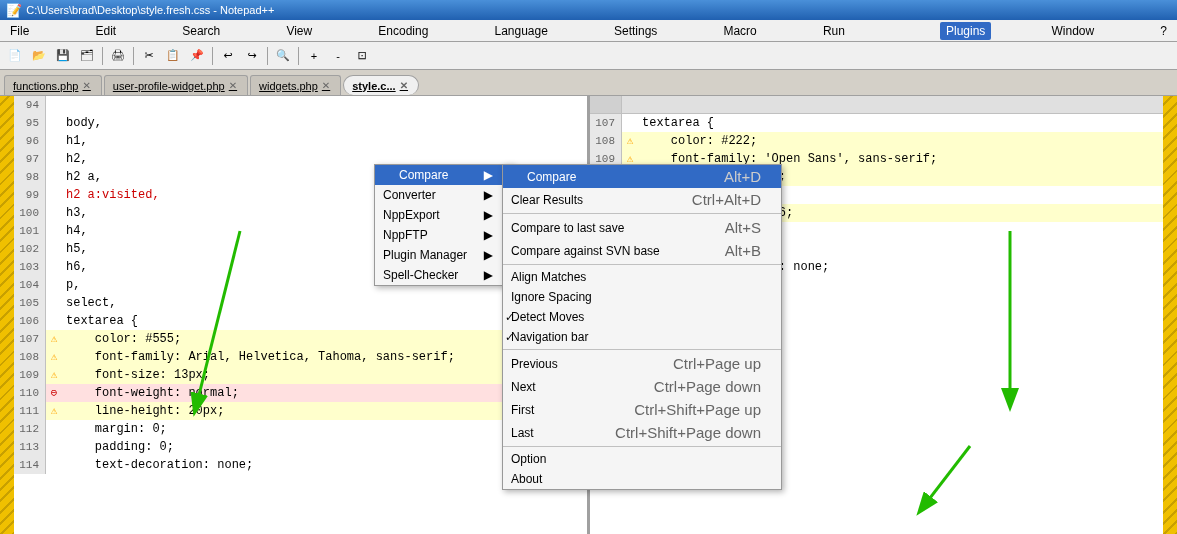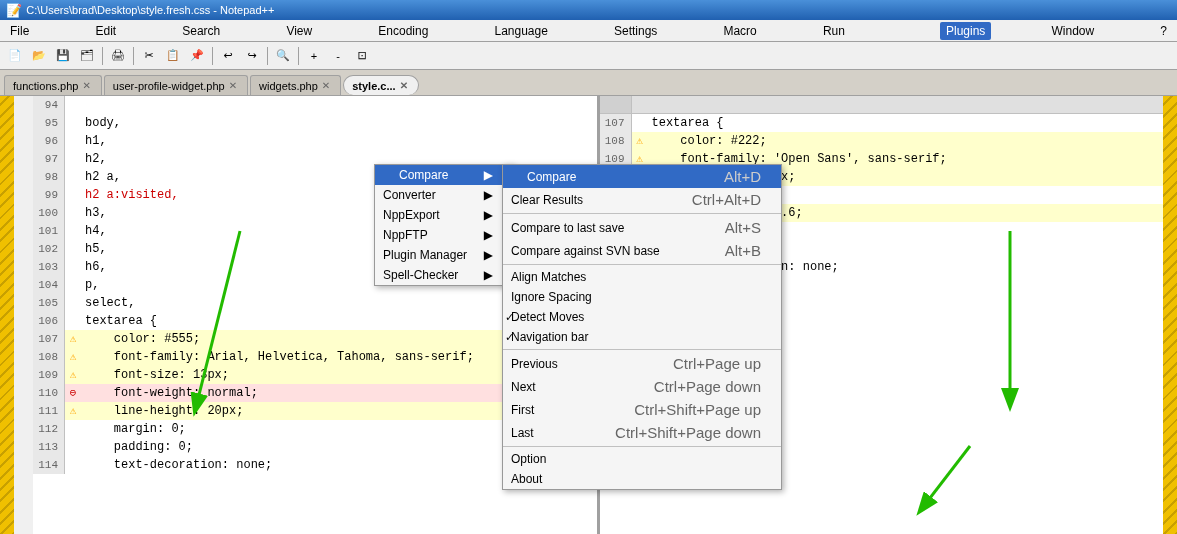--- a/index.html
+++ b/index.html
@@ -79,20 +79,21 @@
     }
 
     
     .tabs-bar {
       background: #d4d0c8;
       display: flex;
       align-items: flex-end;
       padding: 2px 4px 0 4px;
       height: 26px;
       border-bottom: 1px solid #a0a0a0;
+      text-decoration: underline;
     }
     .tab {
       background: #c8c4bc;
       border: 1px solid #a0a0a0;
       border-bottom: none;
       padding: 2px 10px 2px 8px;
       font-size: 11px;
       cursor: pointer;
       margin-right: 2px;
       height: 20px;
@@ -350,21 +351,21 @@
     <span>style.c...</span>
     <span class="tab-close">✕</span>
   </div>
 </div>
 
 <div class="main-area">
 
   <div class="hatch-left"></div>
   <div class="hatch-right"></div>
 
-  <div class="code-panels" style="margin:0 14px;padding-left:19px;">
+  <div class="code-panels" style="margin:0 14px;">
 
     <div class="code-panel" id="left-panel">
     <div class="code-line"><span class="line-num">94</span><span class="line-icon"></span><span class="line-code"></span></div>
         <div class="code-line"><span class="line-num">95</span><span class="line-icon"></span><span class="line-code">body,</span></div>
         <div class="code-line"><span class="line-num">96</span><span class="line-icon"></span><span class="line-code">h1,</span></div>
         <div class="code-line"><span class="line-num">97</span><span class="line-icon"></span><span class="line-code">h2,</span></div>
         <div class="code-line"><span class="line-num">98</span><span class="line-icon"></span><span class="line-code">h2 a,</span></div>
         <div class="code-line"><span class="line-num">99</span><span class="line-icon"></span><span class="line-code" style="color: rgb(204, 0, 0);">h2 a:visited,</span></div>
         <div class="code-line"><span class="line-num">100</span><span class="line-icon"></span><span class="line-code">h3,</span></div>
         <div class="code-line"><span class="line-num">101</span><span class="line-icon"></span><span class="line-code">h4,</span></div>

